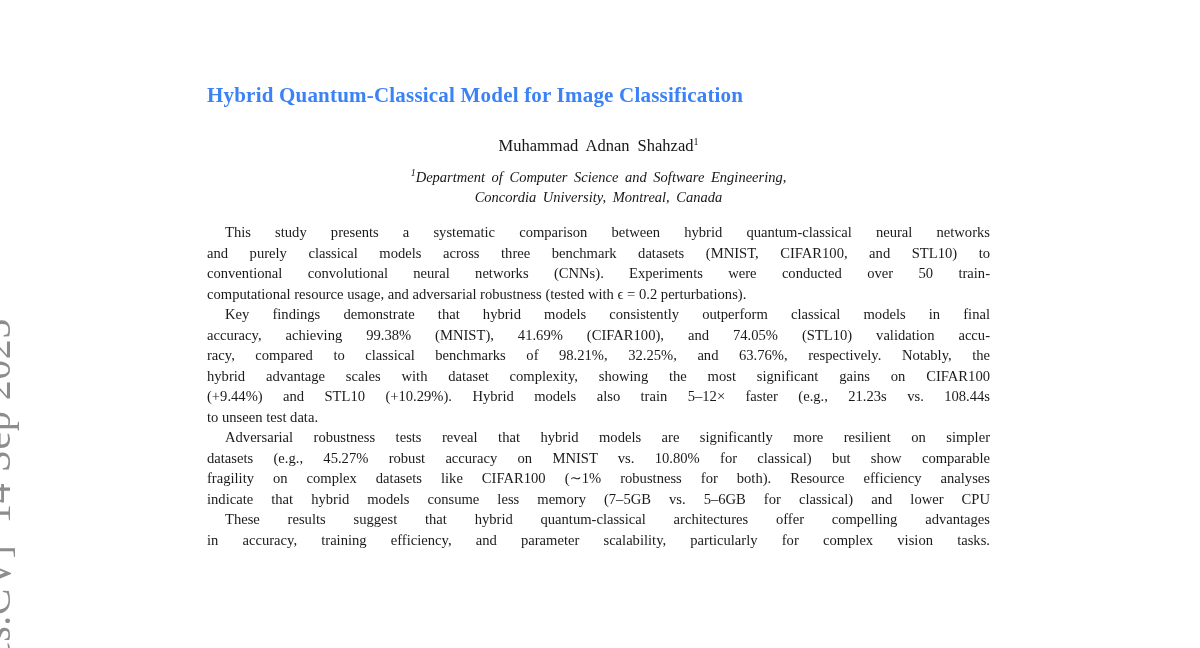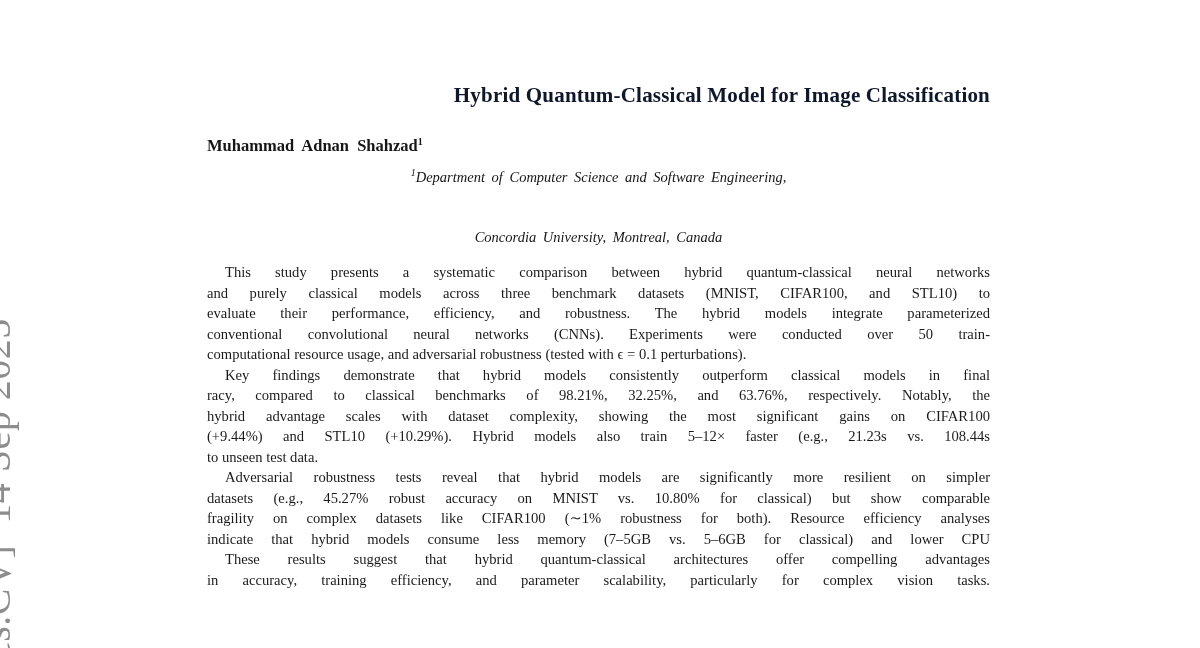--- a/index.html
+++ b/index.html
@@ -29,41 +29,40 @@
   }
   .content {
     position: absolute;
     left: 207px;
     top: 0;
     width: 783px;
     color: #161616;
   }
   .title {
     margin-top: 82px;
-    text-align: right;
+    text-align: left;
     font-size: 21px;
     line-height: 27px;
     font-weight: bold;
     letter-spacing: 0.2px;
-    color: #0f172a;
+    color: #3b82f6;
   }
   .author {
     margin-top: 26px;
+    text-align: center;
     font-size: 16.5px;
     line-height: 21px;
     word-spacing: 4px;
-    font-weight: bold;
   }
   .affil {
     text-align: center;
     font-style: italic;
     font-size: 14.5px;
     line-height: 20px;
     word-spacing: 3px;
-    margin-top: 40px;
   }
   .affil-first { margin-top: 11px; }
   sup { font-size: 10px; vertical-align: super; line-height: 0; }
   .abstract {
     margin-top: 15px;
     font-size: 14.6px;
     line-height: 20.5px;
     color: #1a1a1a;
   }
   .jline {
@@ -90,25 +89,25 @@
     <div class="author"><span>Muhammad Adnan Shahzad</span><sup>1</sup></div>
 
     <div class="affil affil-first"><sup>1</sup><span>Department of Computer Science and Software Engineering,</span></div>
 
     <div class="affil">Concordia University, Montreal, Canada</div>
 
     <div class="abstract">
 
       <div class="jline indent">This study presents a systematic comparison between hybrid quantum-classical neural networks</div>
       <div class="jline">and purely classical models across three benchmark datasets (MNIST, CIFAR100, and STL10) to</div>
-      <div class="jline">evaluate their performance, efficiency, and robustness. The hybrid models integrate parameterized</div>
       <div class="jline">conventional convolutional neural networks (CNNs). Experiments were conducted over 50 train-</div>
-      <div class="jline endline">computational resource usage, and adversarial robustness (tested with ϵ = 0.1 perturbations).</div>
+      <div class="jline endline">computational resource usage, and adversarial robustness (tested with ϵ = 0.2 perturbations).</div>
 
       <div class="jline indent">Key findings demonstrate that hybrid models consistently outperform classical models in final</div>
+      <div class="jline">accuracy, achieving 99.38% (MNIST), 41.69% (CIFAR100), and 74.05% (STL10) validation accu-</div>
       <div class="jline">racy, compared to classical benchmarks of 98.21%, 32.25%, and 63.76%, respectively. Notably, the</div>
       <div class="jline">hybrid advantage scales with dataset complexity, showing the most significant gains on CIFAR100</div>
       <div class="jline">(+9.44%) and STL10 (+10.29%). Hybrid models also train 5–12× faster (e.g., 21.23s vs. 108.44s</div>
       <div class="jline endline">to unseen test data.</div>
 
       <div class="jline indent">Adversarial robustness tests reveal that hybrid models are significantly more resilient on simpler</div>
       <div class="jline">datasets (e.g., 45.27% robust accuracy on MNIST vs. 10.80% for classical) but show comparable</div>
       <div class="jline">fragility on complex datasets like CIFAR100 (∼1% robustness for both). Resource efficiency analyses</div>
       <div class="jline">indicate that hybrid models consume less memory (7–5GB vs. 5–6GB for classical) and lower CPU</div>
 

